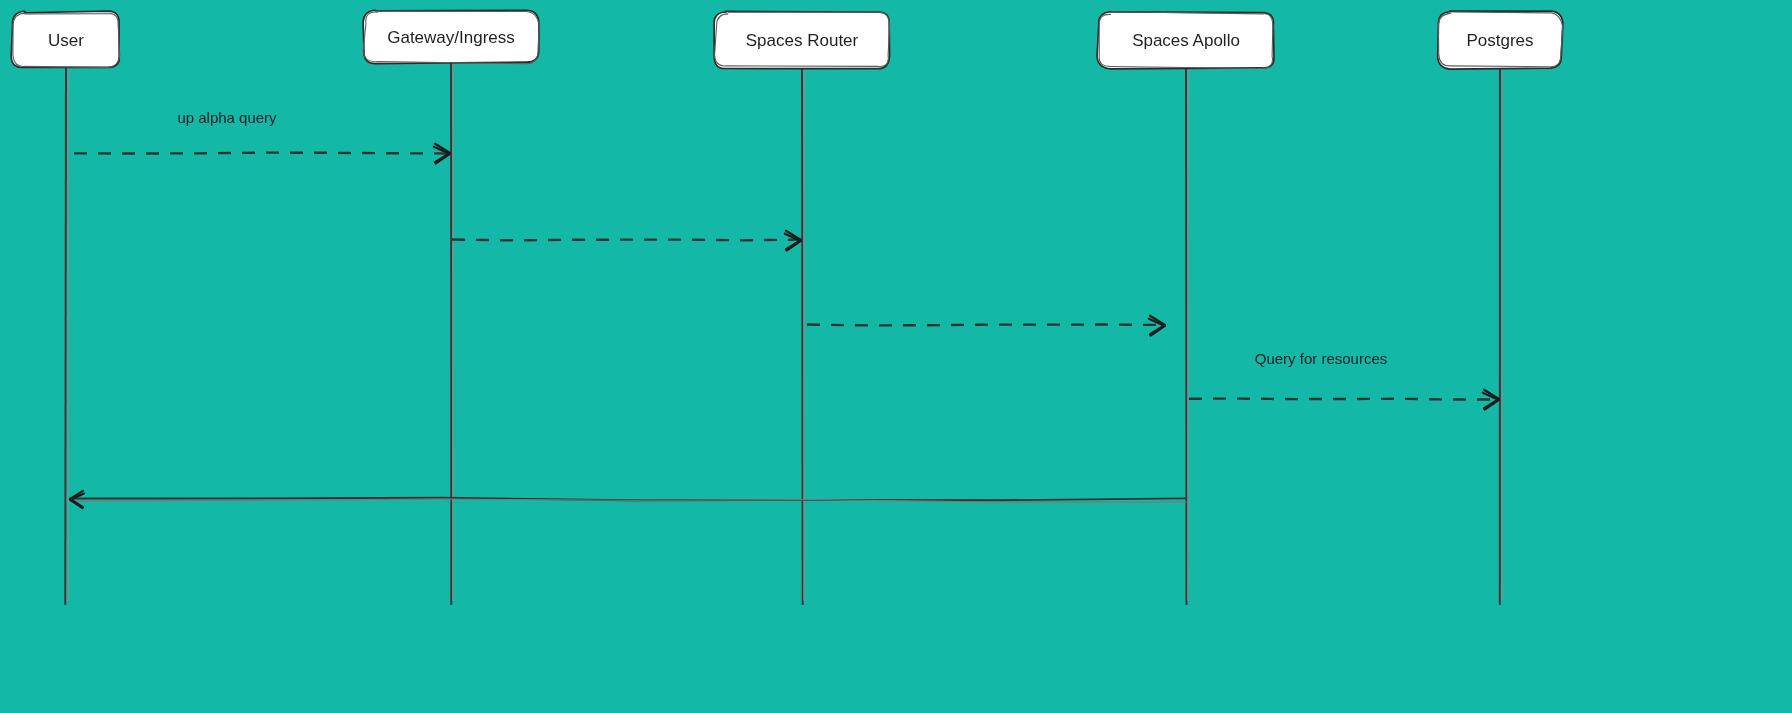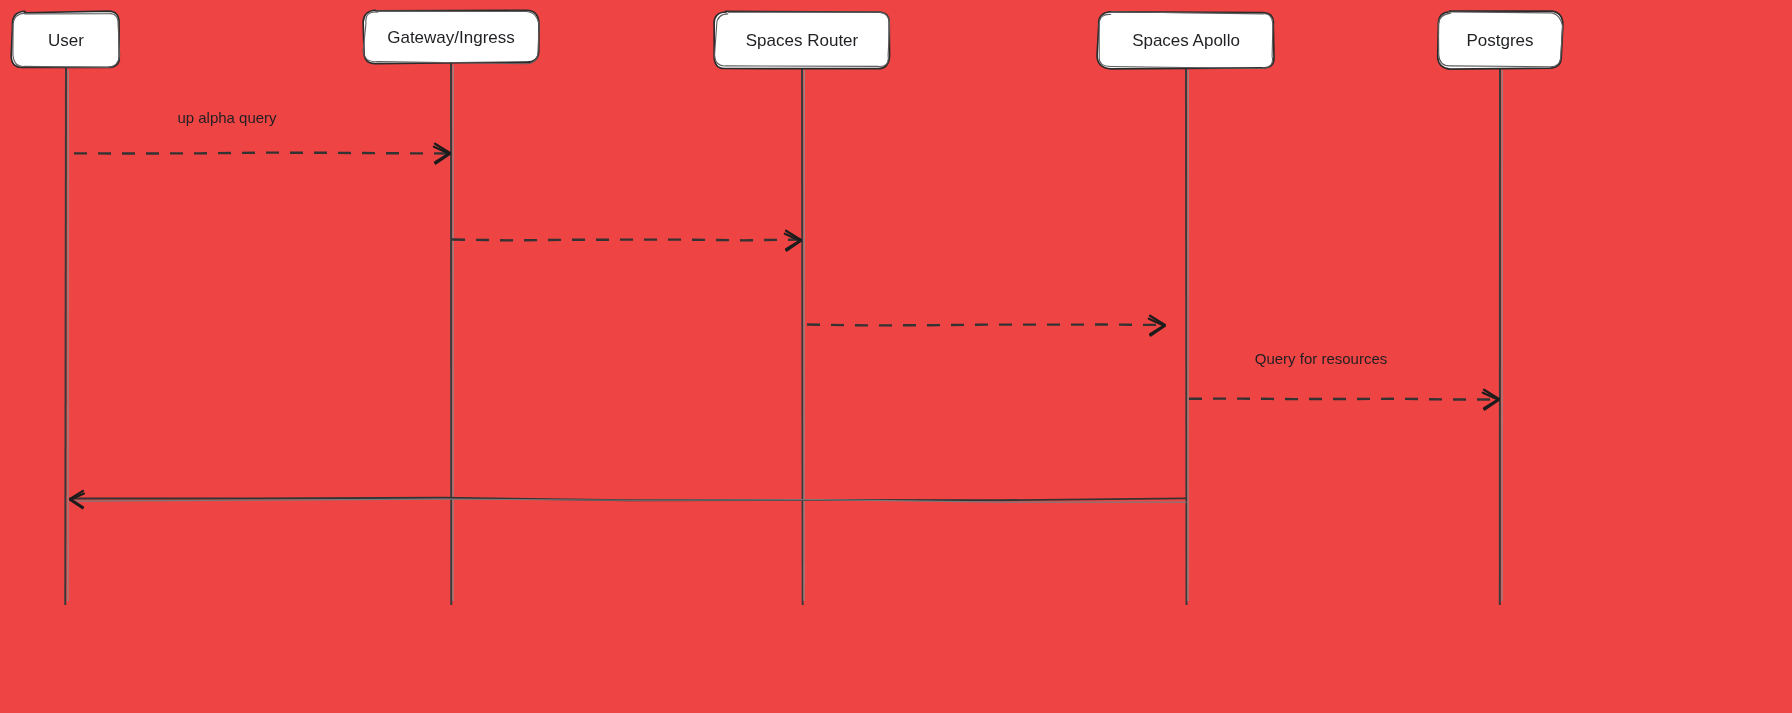--- a/index.html
+++ b/index.html
@@ -7,21 +7,21 @@
     padding: 0;
     background: #ffffff;
   }
   body {
     font-family: "Liberation Sans", sans-serif;
   }
   #canvas {
     position: relative;
     width: 1792px;
     height: 713px;
-    background: #ef4444;
+    background: #14b8a6;
     overflow: hidden;
   }
   #diagram-svg {
     position: absolute;
     left: 0;
     top: 0;
     width: 1792px;
     height: 713px;
     display: block;
   }

